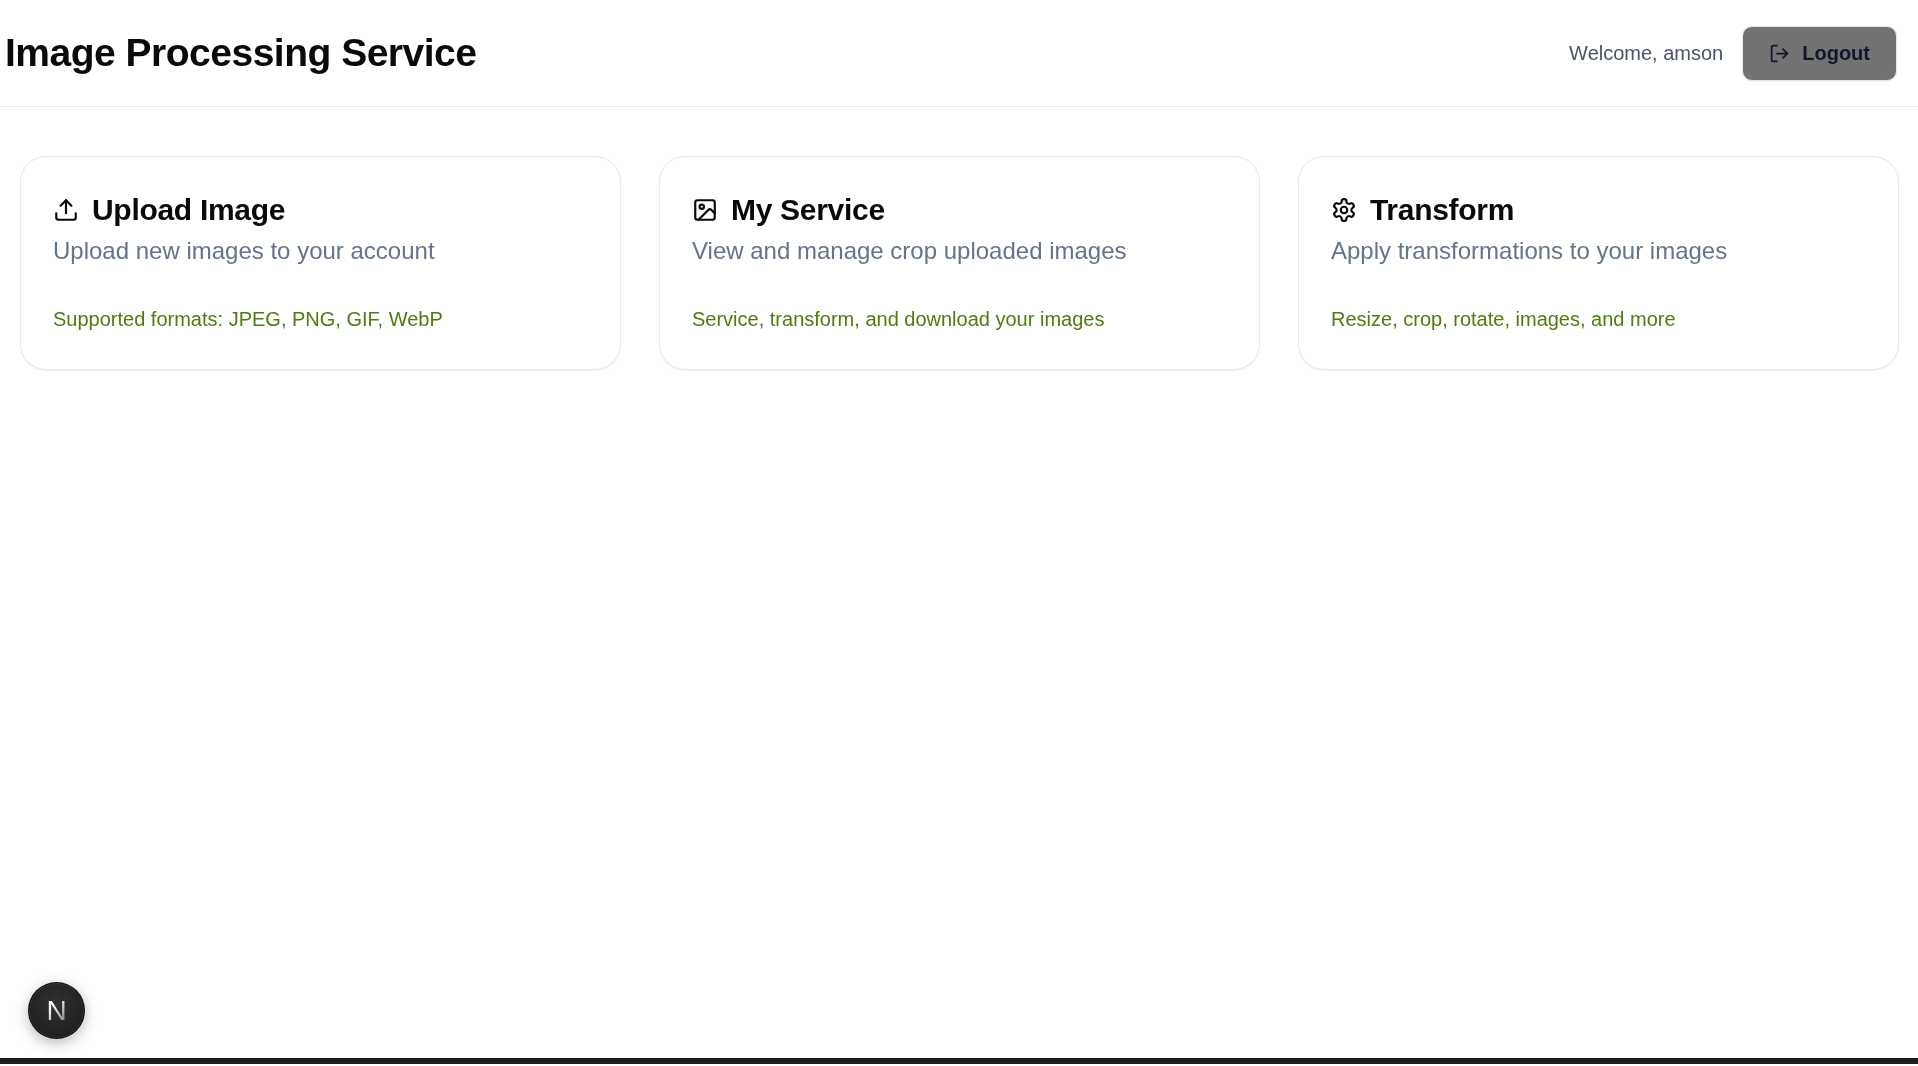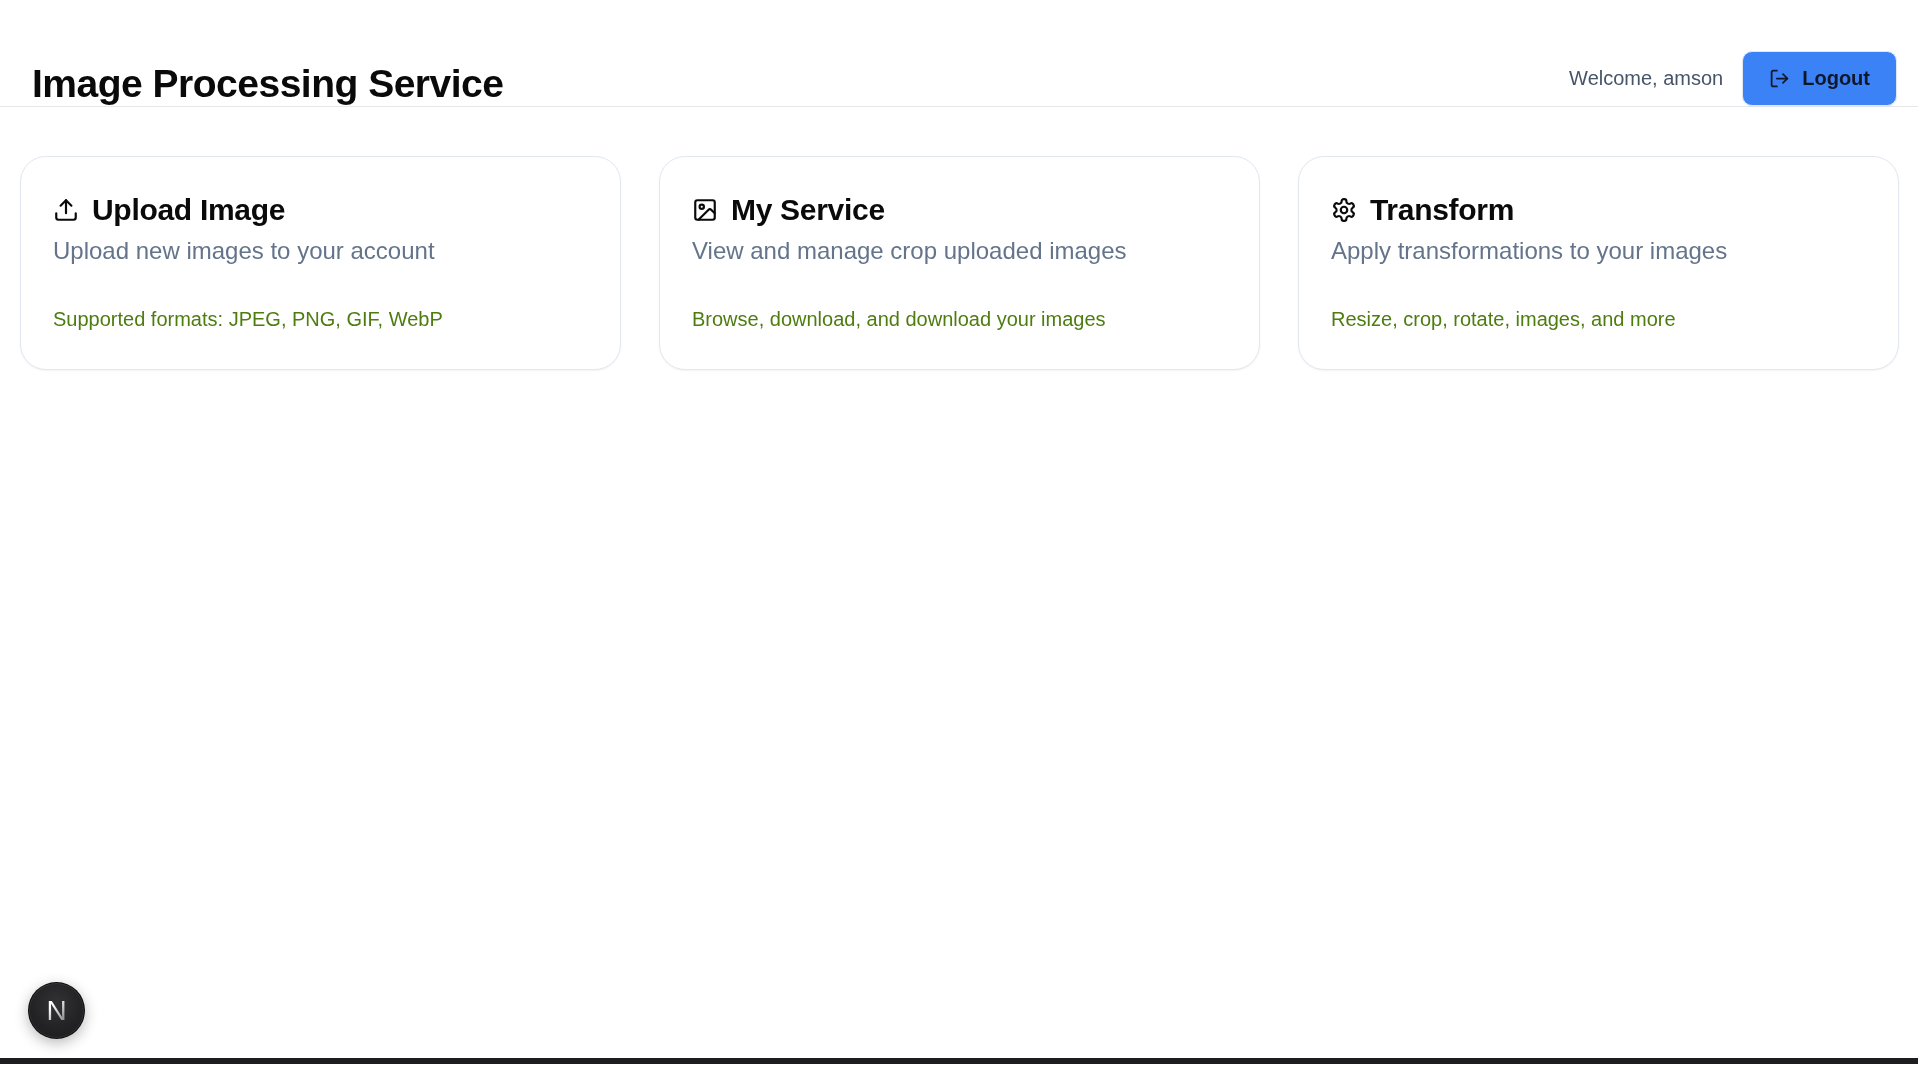--- a/index.html
+++ b/index.html
@@ -7,23 +7,23 @@
   body {
     font-family: "Liberation Sans", sans-serif;
     background: #ffffff;
     color: #0a0a0a;
     position: relative;
   }
   
   .app-header {
     height: 107px;
     display: flex;
-    align-items: flex-end;
+    align-items: center;
     justify-content: space-between;
-    padding: 0 21px 0 32px;
+    padding: 0 21px 0 5px;
     border-bottom: 1px solid #e5e7eb;
     background: #ffffff;
   }
   .page-title {
     font-size: 39px;
     font-weight: 700;
     letter-spacing: -0.5px;
     color: #0a0a0a;
   }
   .header-right {
@@ -34,21 +34,21 @@
   .welcome-text {
     font-size: 20px;
     color: #475569;
   }
   .logout-button {
     display: inline-flex;
     align-items: center;
     gap: 12px;
     height: 55px;
     padding: 0 26px;
-    background: #3b82f6;
+    background: #737373;
     border: 1px solid #e2e8f0;
     border-radius: 10px;
     font-family: inherit;
     font-size: 20px;
     font-weight: 600;
     color: #0f172a;
     cursor: pointer;
     box-shadow: 0 1px 2px rgba(0,0,0,0.04);
   }
   .logout-button svg { display: block; }
@@ -164,21 +164,21 @@
   <section class="card">
     <div class="card-title-row">
       <svg width="26" height="26" viewBox="0 0 24 24" fill="none" stroke="currentColor" stroke-width="2" stroke-linecap="round" stroke-linejoin="round">
         <rect x="3" y="3" width="18" height="18" rx="2" ry="2"></rect>
         <circle cx="9" cy="9" r="2"></circle>
         <path d="m21 15-3.086-3.086a2 2 0 0 0-2.828 0L6 21"></path>
       </svg>
       <h2 class="card-title">My Service</h2>
     </div>
     <p class="card-subtitle">View and manage crop uploaded images</p>
-    <p class="card-body">Browse, download, and download your images</p>
+    <p class="card-body">Service, transform, and download your images</p>
   </section>
 
   <section class="card">
     <div class="card-title-row">
       <svg width="26" height="26" viewBox="0 0 24 24" fill="none" stroke="currentColor" stroke-width="2" stroke-linecap="round" stroke-linejoin="round">
         <path d="M12.22 2h-.44a2 2 0 0 0-2 2v.18a2 2 0 0 1-1 1.73l-.43.25a2 2 0 0 1-2 0l-.15-.08a2 2 0 0 0-2.73.73l-.22.38a2 2 0 0 0 .73 2.73l.15.1a2 2 0 0 1 1 1.72v.51a2 2 0 0 1-1 1.74l-.15.09a2 2 0 0 0-.73 2.73l.22.38a2 2 0 0 0 2.73.73l.15-.08a2 2 0 0 1 2 0l.43.25a2 2 0 0 1 1 1.73V20a2 2 0 0 0 2 2h.44a2 2 0 0 0 2-2v-.18a2 2 0 0 1 1-1.73l.43-.25a2 2 0 0 1 2 0l.15.08a2 2 0 0 0 2.73-.73l.22-.39a2 2 0 0 0-.73-2.73l-.15-.08a2 2 0 0 1-1-1.74v-.5a2 2 0 0 1 1-1.74l.15-.09a2 2 0 0 0 .73-2.73l-.22-.38a2 2 0 0 0-2.73-.73l-.15.08a2 2 0 0 1-2 0l-.43-.25a2 2 0 0 1-1-1.73V4a2 2 0 0 0-2-2z"></path>
         <circle cx="12" cy="12" r="3"></circle>
       </svg>
       <h2 class="card-title">Transform</h2>
     </div>

